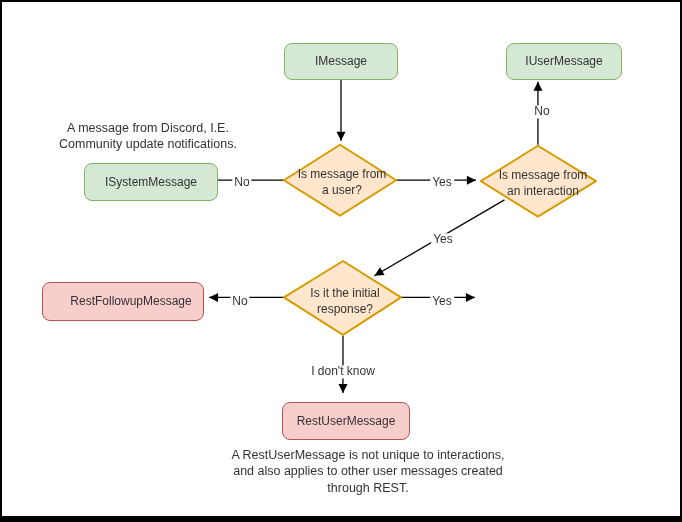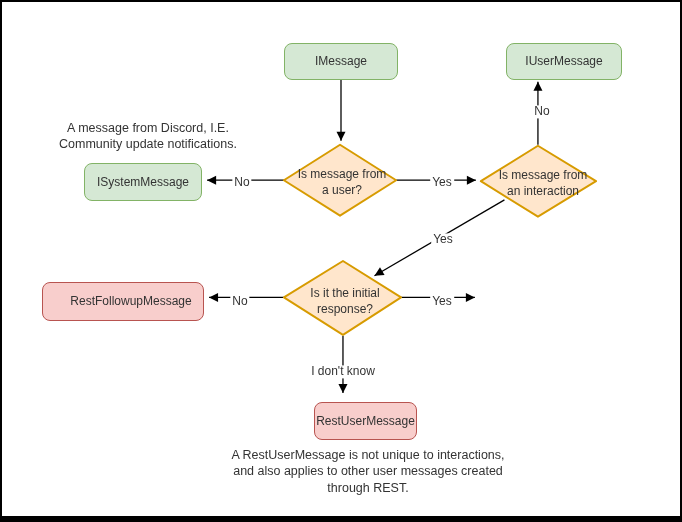--- a/index.html
+++ b/index.html
@@ -75,26 +75,26 @@
 
     <polygon points="283,181 340,145 397,181 340,217" fill="#ffe6cc" stroke="#d79b00" stroke-width="2" stroke-linejoin="round"></polygon>
     <polygon points="483,182 541,146 600,182 541,218" fill="#ffe6cc" stroke="#d79b00" stroke-width="2" stroke-linejoin="round"></polygon>
     <polygon points="283,300 343,263 402,300 343,338" fill="#ffe6cc" stroke="#d79b00" stroke-width="2" stroke-linejoin="round"></polygon>
   </svg>
 
   <div class="node green" style="left:282px; top:41px; width:114px; height:37px;">IMessage</div>
 
   <div class="node green" style="left:504px; top:41px; width:116px; height:37px;">IUserMessage</div>
 
-  <div class="node green" style="left:82px; top:161px; width:118px; height:38px;">ISystemMessage</div>
+  <div class="node green" style="left:82px; top:161px; width:134px; height:38px;">ISystemMessage</div>
 
   <div class="node red" style="left:40px; top:280px; width:162px; height:39px;padding-left:16px;">RestFollowupMessage</div>
 
 
-  <div class="node red" style="left:280px; top:400px; width:103px; height:38px;margin-left:32px;">RestUserMessage</div>
+  <div class="node red" style="left:280px; top:400px; width:128px; height:38px;">RestUserMessage</div>
 
   <div class="diamond-label" style="left:340px; top:181px; width:120px;">Is message from
 a user?</div>
 
   <div class="diamond-label" style="left:541px; top:182px; width:120px;">Is message from
 an interaction</div>
 
   <div class="diamond-label" style="left:343px; top:300px; width:120px;">Is it the initial
 response?</div>
 

